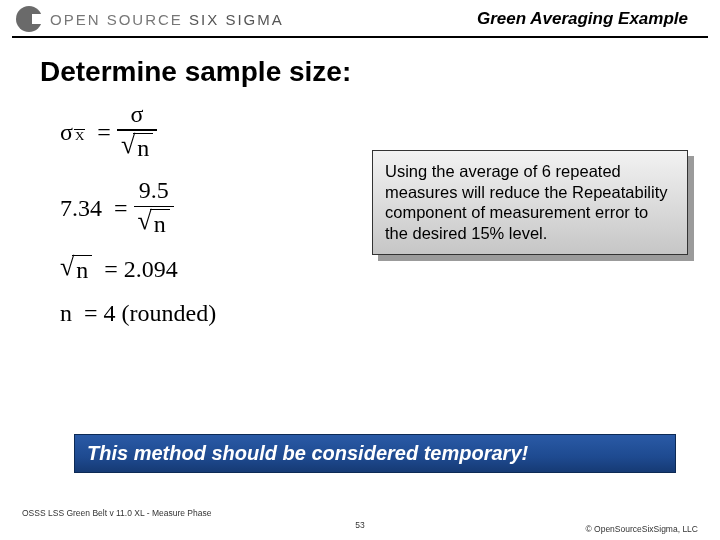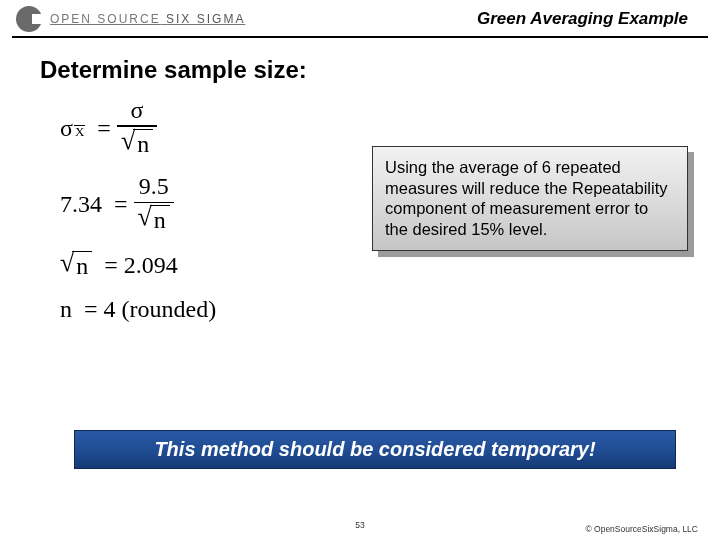--- a/index.html
+++ b/index.html
@@ -25,42 +25,41 @@
     flex-shrink: 0;
   }
   .logo-circle::after {
     content: "";
     position: absolute;
     right: -4px; top: 8px;
     width: 14px; height: 10px;
     background: #fff;
   }
   .brand {
-    font-size: 12px;
+    font-size: 15px;
     letter-spacing: 2px;
     color: #777;
     font-weight: 400;
-    text-decoration: underline;
   }
   .brand .strong { color: #555; }
   .slide-title {
     margin-left: auto;
     font-size: 17px;
     font-style: italic;
     font-weight: bold;
     color: #000;
     padding-right: 16px;
   }
   .hr {
     height: 2px;
     background: #000;
     margin: 2px 12px 0 12px;
   }
   .heading {
-    font-size: 24px;
+    font-size: 28px;
     font-weight: bold;
     color: #000;
     padding: 18px 0 0 40px;
   }
   .content {
     position: relative;
     padding: 8px 40px 0 60px;
     height: 310px;
   }
   .equations {
@@ -133,21 +132,21 @@
     margin: 36px 44px 0 74px;
   }
   .banner {
     background: linear-gradient(180deg, #2a5aa6 0%, #1e4a90 60%, #163a74 100%);
     border: 1px solid #0d2a55;
     padding: 7px 12px;
     font-size: 20px;
     font-style: italic;
     font-weight: bold;
     color: #fff;
-    text-align: center;
+    text-align: left;
   }
   .footer {
     position: absolute;
     bottom: 6px;
     left: 0; right: 0;
     padding: 0 22px;
     display: flex;
     align-items: center;
     font-size: 8.5px;
     color: #333;
@@ -232,15 +231,16 @@
     <div class="callout-shadow"></div>
     <div class="callout">Using the average of 6 repeated measures will reduce the Repeatability component of measurement error to the desired 15% level.</div>
   </div>
 </div>
 
 <div class="banner-wrap">
   <div class="banner">This method should be considered temporary!</div>
 </div>
 
 <div class="footer">
+  <span>OSSS LSS Green Belt v 11.0 XL - Measure Phase</span>
   <span class="page">53</span>
   <span class="copy">© OpenSourceSixSigma, LLC</span>
 </div>
 
 </body></html>

